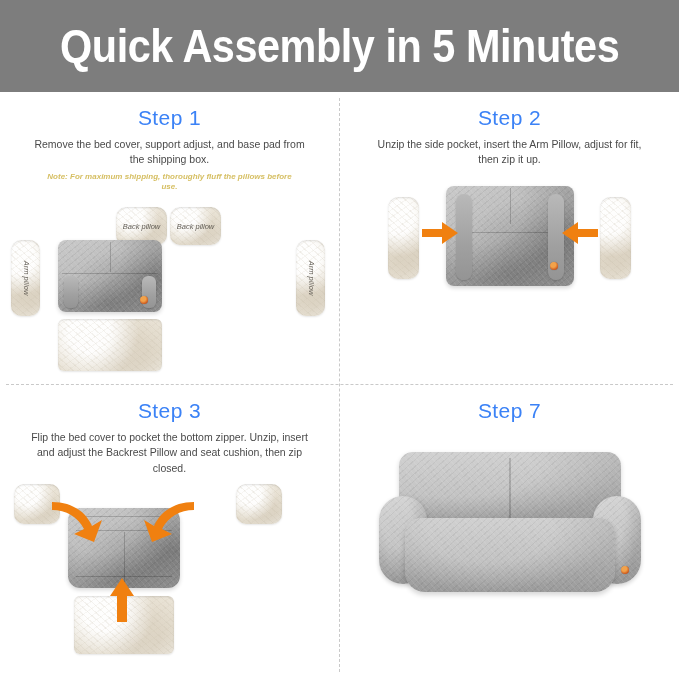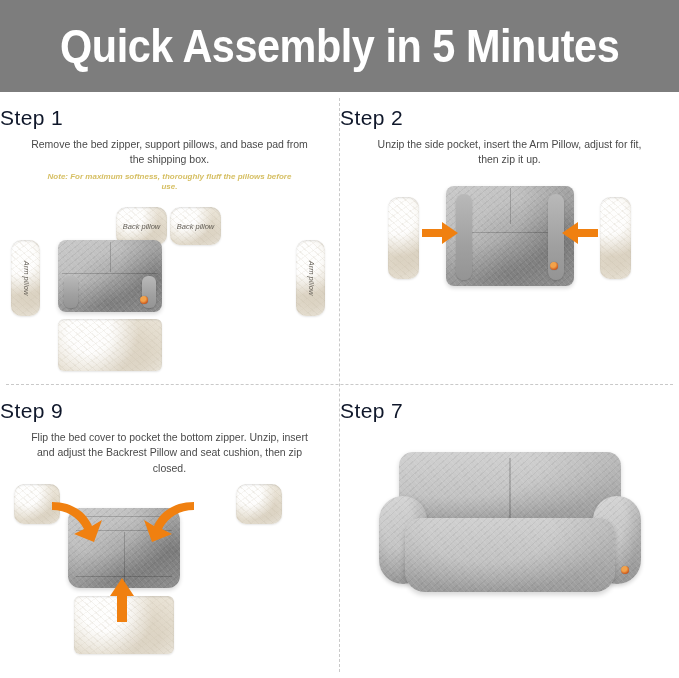--- a/index.html
+++ b/index.html
@@ -74,23 +74,23 @@
   .divider-h {
     position: absolute;
     left: 6px;
     top: 292px;
     width: 667px;
     height: 0;
     border-top: 1px dashed #c9c9c9;
   }
 
   .step-title {
-    text-align: left;
+    text-align: center;
     font-size: 21px;
-    color: #0f172a;
+    color: #3b82f6;
     font-weight: normal;
     letter-spacing: 0.4px;
     margin: 0 0 8px 0;
     line-height: 1.1;
   }
   .step-desc {
     text-align: center;
     font-size: 10.5px;
     color: #4a4a4a;
     line-height: 1.45;
@@ -271,22 +271,22 @@
     <div class="header-title">Quick Assembly in 5 Minutes</div>
   </div>
 
   <div class="grid">
 
     <div class="divider-v"></div>
     <div class="divider-h"></div>
 
     <div class="quad q1">
       <div class="step-title">Step 1</div>
-      <div class="step-desc">Remove the bed zipper, support pillows, and base pad from the shipping box.</div>
-      <div class="step-note">Note: For maximum softness, thoroughly fluff the pillows before use.</div>
+      <div class="step-desc">Remove the bed cover, support adjust, and base pad from the shipping box.</div>
+      <div class="step-note">Note: For maximum shipping, thoroughly fluff the pillows before use.</div>
 
       <div class="illus">
 
         <div class="pillow" style="left:116px; top:10px; width:51px; height:38px;">
           <span class="pillow-label">Back pillow</span>
         </div>
         <div class="pillow" style="left:170px; top:10px; width:51px; height:38px;">
           <span class="pillow-label">Back pillow</span>
         </div>
 
@@ -333,21 +333,21 @@
         </div>
         <div class="arrow" style="left:222px; top:50px;">
           <svg width="36" height="22" viewBox="0 0 36 22">
             <path d="M36 7 L16 7 L16 0 L0 11 L16 22 L16 15 L36 15 Z" fill="#f08010"></path>
           </svg>
         </div>
       </div>
     </div>
 
     <div class="quad q3">
-      <div class="step-title">Step 9</div>
+      <div class="step-title">Step 3</div>
       <div class="step-desc">Flip the bed cover to pocket the bottom zipper. Unzip, insert and adjust the Backrest Pillow and seat cushion, then zip closed.</div>
 
       <div class="illus">
 
         <div class="pillow" style="left:14px; top:4px; width:46px; height:40px;"></div>
         <div class="pillow" style="left:236px; top:4px; width:46px; height:40px;"></div>
 
         <div class="cover" style="left:68px; top:28px; width:112px; height:80px; border-radius:12px;">
           <div class="seam" style="left:8px; top:8px; width:96px; height:1px;"></div>
           <div class="seam" style="left:8px; top:22px; width:96px; height:1px;"></div>

